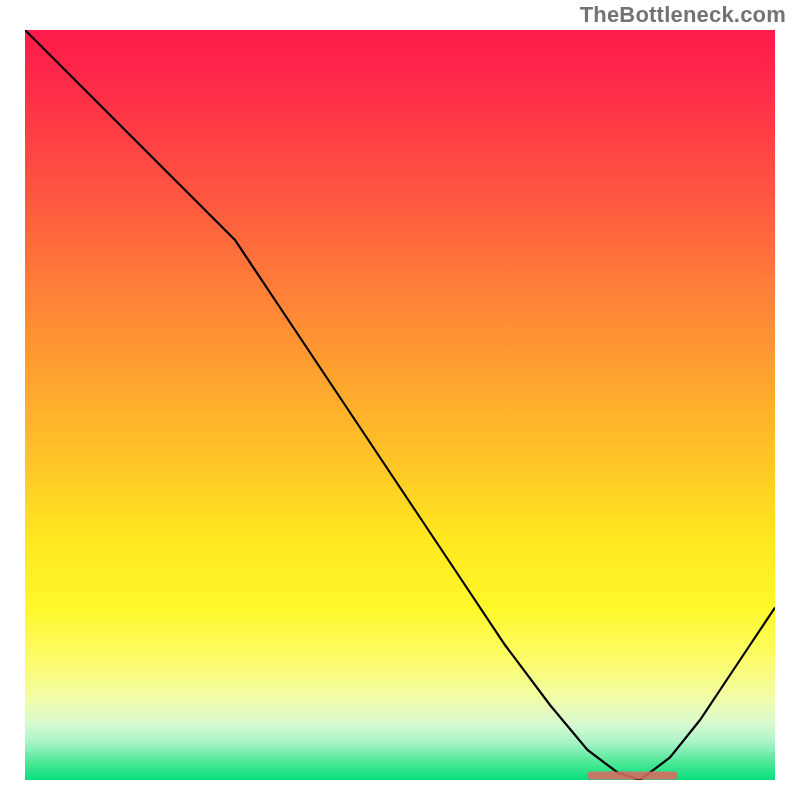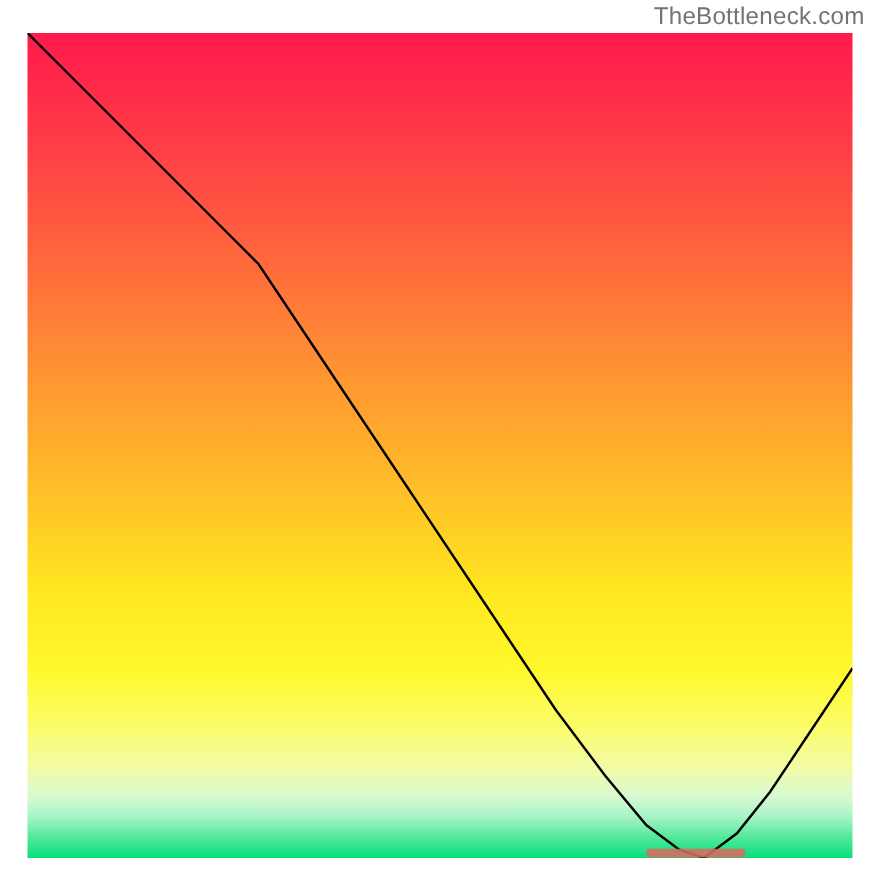--- a/index.html
+++ b/index.html
@@ -15,21 +15,21 @@
     position: relative;
     width: 800px;
     height: 800px;
   }
   .watermark {
     position: absolute;
     top: 2px;
     right: 14px;
     color: #737373;
     font-size: 22px;
-    font-weight: 400;
+    font-weight: 700;
     letter-spacing: 0.2px;
   }
   .plot {
     position: absolute;
     left: 25px;
     top: 30px;
     width: 750px;
     height: 750px;
     background: linear-gradient(to bottom,
       #ff1a4b 0%,

